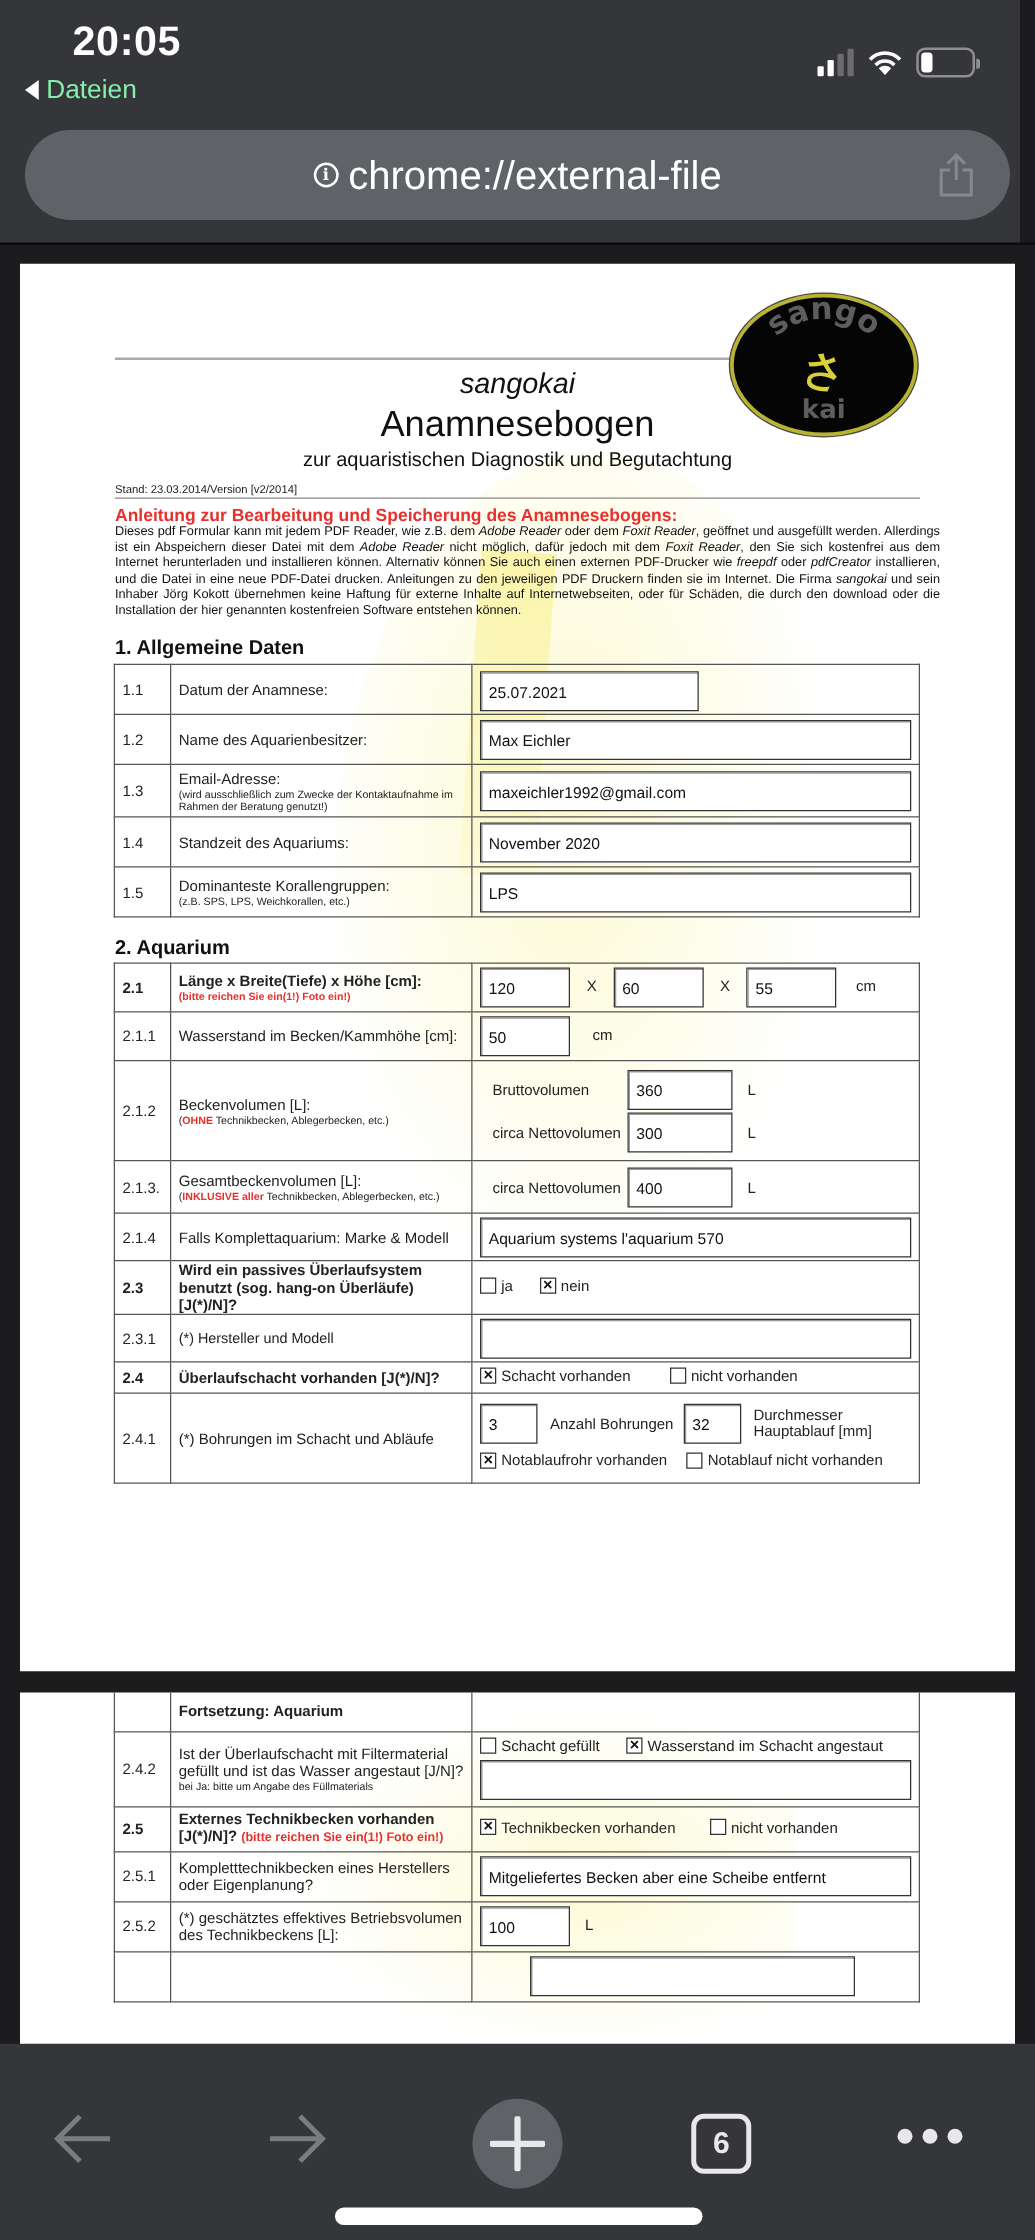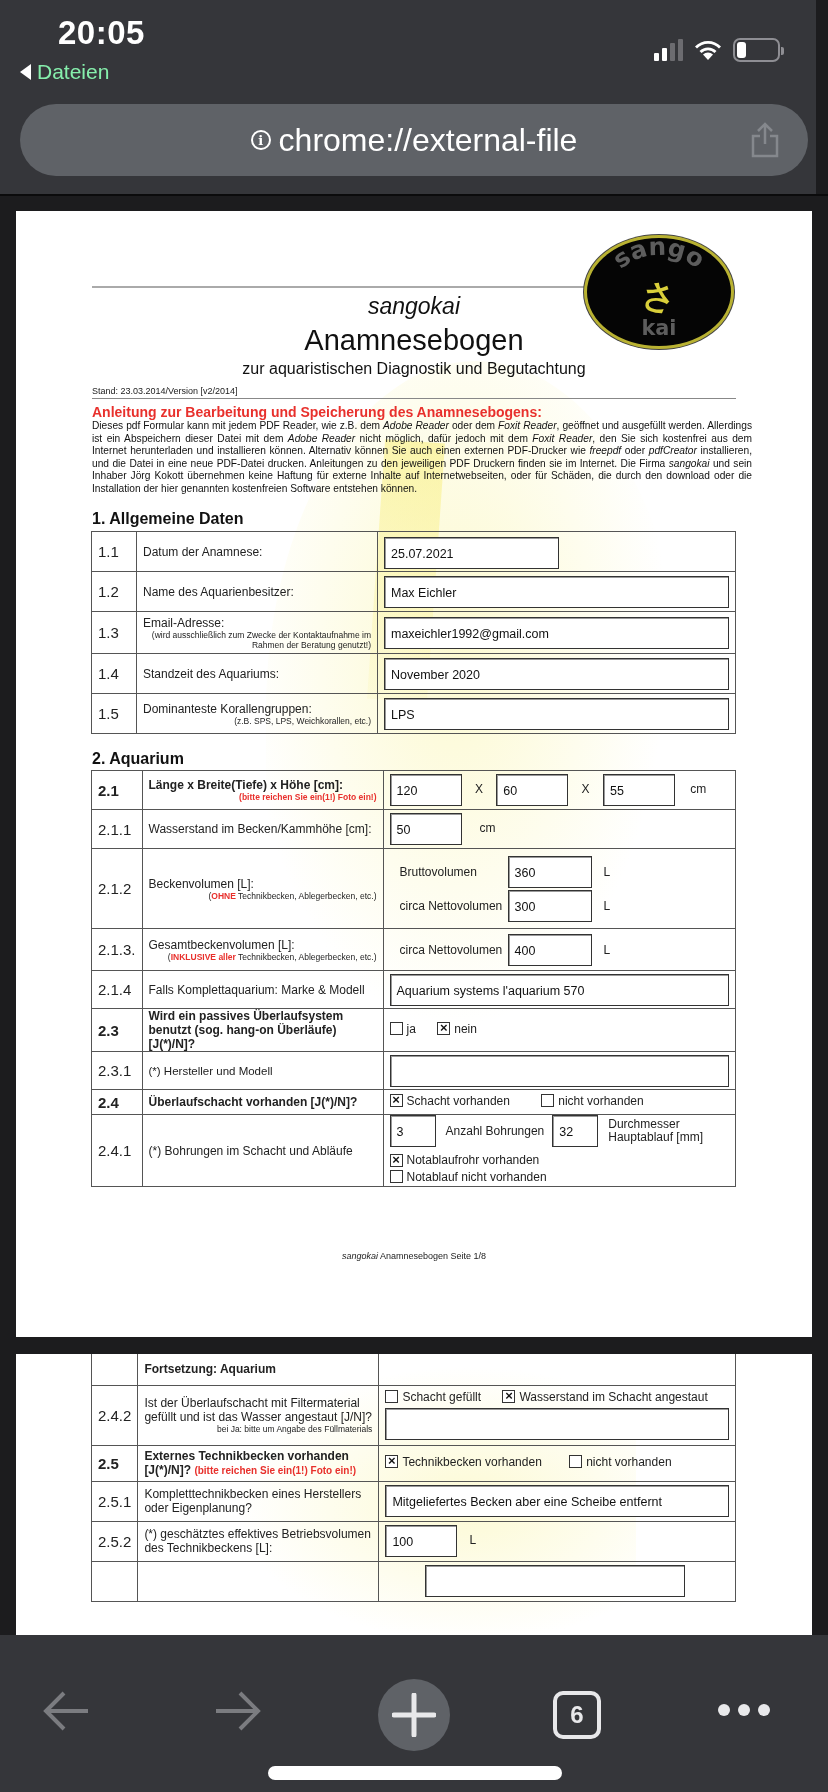--- a/index.html
+++ b/index.html
@@ -47,26 +47,26 @@
   .hr-stand { position: absolute; left: 76px; top: 187px; width: 644px; height: 1px; background: #888; }
 
   .anl-title { position: absolute; left: 76px; top: 193px; font-size: 14px; font-weight: bold; color: #e8302c; }
   .anl-body { position: absolute; left: 76px; top: 209px; width: 660px; font-size: 10.2px; line-height: 12.6px; color: #111; text-align: justify; }
   .anl-body i { font-style: italic; }
 
   .sec-title { position: absolute; left: 76px; font-size: 16px; font-weight: bold; color: #111; }
 
   table.form { position: absolute; left: 75px; width: 645px; border-collapse: collapse; font-size: 12px; color: #222; }
   table.form td { border: 1px solid #555; vertical-align: middle; padding: 0 6px; }
-  table.form td.num { width: 45px; font-size: 15px; }
+  table.form td.num { width: 45px; font-size: 12px; }
   table.form td.num.b { font-weight: bold; }
   table.form td.lbl { width: 241px; line-height: 14px; }
   table.form td.lbl.b { font-weight: bold; }
   table.form td.val { position: relative; }
-  .small { font-size: 8.5px; line-height: 10px; display: block; text-align: right; }
+  .small { font-size: 8.5px; line-height: 10px; display: block; }
   .redb { color: #e8302c; font-weight: bold; }
 
   .field { display: inline-block; border: 1.5px solid #333; background: #fff; height: 32px; line-height: 32px; padding: 0 6px; font-size: 12.5px; color: #111; vertical-align: middle; box-shadow: inset 1px 1px 0 #999; }
   .field.full { display: block; width: 100%; }
   .cb { display: inline-block; width: 13px; height: 13px; border: 1.5px solid #333; vertical-align: middle; margin-right: 4px; position: relative; background: #fff; }
   .cb.on::after { content: "×"; position: absolute; left: 0; top: -3px; width: 100%; text-align: center; font-size: 13px; font-weight: bold; line-height: 16px; color: #111; }
   .opt { display: inline-flex; align-items: center; margin-right: 18px; font-size: 12px; }
   .unit { font-size: 12px; margin-left: 12px; }
 
   .footer-p1 { position: absolute; left: 0; width: 796px; top: 1040px; text-align: center; font-size: 9px; color: #222; }
@@ -293,21 +293,20 @@
             </span>
         <span class="opt">
               <span class="cb"></span>
               <span>Notablauf nicht vorhanden</span>
             </span>
       </td>
     </tr>
   </tbody>
     </table>
 
-  <div class="footer-p1"><i>sangokai</i><span> Anamnesebogen Seite 1/8</span></div>
 </div>
 
 <div class="page page2">
   <div class="watermark wm3"></div>
   <table class="form" style="top:-1px">
     <tbody>
         <tr style="height:32px">
       <td class="num" style="border-top:none"></td>
       <td class="lbl b" style="border-top:none">Fortsetzung: Aquarium</td>
       <td class="val" style="border-top:none"></td>

